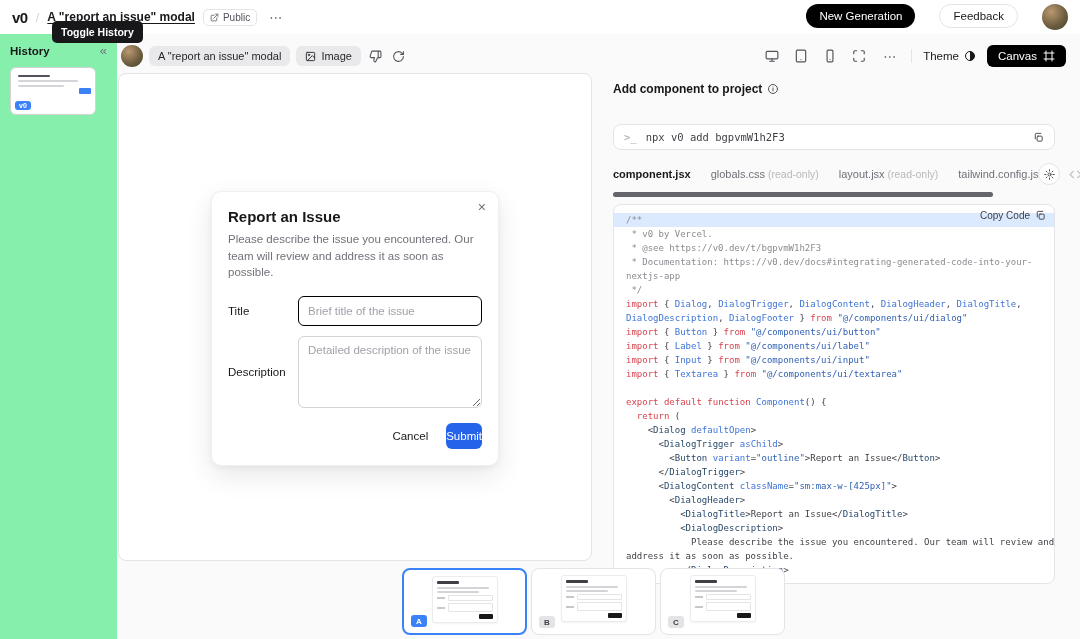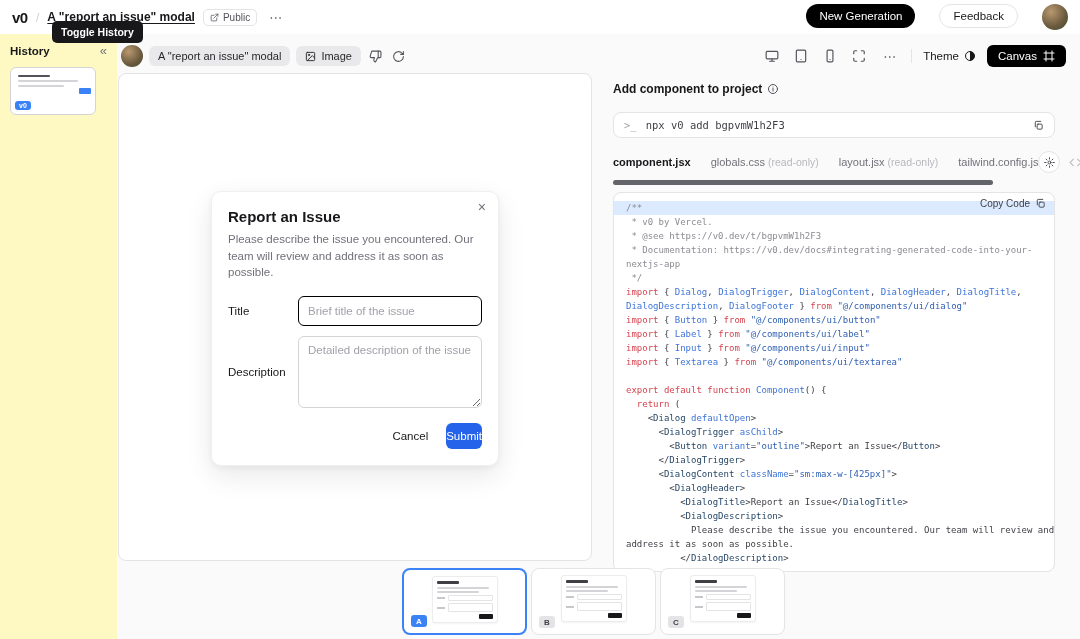--- a/index.html
+++ b/index.html
@@ -19,21 +19,21 @@
   .icon-btn { background:none; border:none; color:#52525b; font-size:13px; display:inline-flex; align-items:center; padding:2px 4px; }
   .h-right { display:flex; align-items:flex-start; gap:24px; }
   .btn-black { background:#000; color:#fff; border:none; border-radius:999px; font-size:11.5px; padding:6px 13px; }
   .btn-outline { background:#fff; color:#18181b; border:1px solid #e4e4e7; border-radius:999px; font-size:11.5px; padding:5px 13px; }
   .avatar { border-radius:50%; background:radial-gradient(circle at 35% 30%, #b99970, #6b5a3e 60%, #3f4a2e); cursor:pointer; }
   .avatar.lg { width:26px; height:26px; }
   .avatar.sm { width:22px; height:22px; flex:none; }
   .tooltip { position:absolute; top:21px; left:52px; background:#18181b; color:#fff; font-size:10.5px; padding:5px 9px; border-radius:5px; z-index:20;font-weight:bold; }
 
   
-  .sidebar { position:absolute; top:34px; left:0; width:117px; bottom:0; background:#fef9c3; padding:9px 10px;text-align:right; }
+  .sidebar { position:absolute; top:34px; left:0; width:117px; bottom:0; background:#86efac; padding:9px 10px;text-align:right; }
   .sb-head { display:flex; align-items:center; justify-content:space-between; font-size:11.5px; font-weight:700; margin-bottom:9px; }
   .collapse { color:#71717a; font-size:13px; font-weight:400; cursor:pointer; }
   .history-thumb { position:relative; width:86px; height:48px; background:#fff; border:1px solid #d4d4d8; border-radius:6px; cursor:pointer; }
   .ts-wrap { position:absolute; left:7px; top:7px; right:7px; }
   .ts-line { height:2px; background:#d4d4d8; margin-bottom:3px; border-radius:1px; }
   .ts-line.dark { background:#52525b; width:45%; }
   .ts-line.a { width:85%; } .ts-line.b { width:65%; }
   .ts-blue { position:absolute; right:4px; top:20px; width:12px; height:6px; background:#3b82f6; border-radius:1px; }
   .v0-badge { position:absolute; left:4px; bottom:4px; background:#3b82f6; color:#fff; font-size:7px; font-weight:700; padding:1px 4px; border-radius:3px; }
 
@@ -59,21 +59,21 @@
   .form-row label { width:58px; font-size:11.5px; font-weight:500; flex:none; }
   .form-row input { flex:1; height:30px; border:1px solid #000000; border-radius:6px; padding:0 9px; font-size:11.5px; font-family:inherit; color:#18181b; background:#fff; min-width:0; }
   .form-row textarea { flex:1; height:72px; border:1px solid #d4d4d8; border-radius:6px; padding:7px 9px; font-size:11.5px; font-family:inherit; color:#18181b; resize:vertical; min-width:0; }
   .form-row input::placeholder, .form-row textarea::placeholder { color:#a1a1aa; }
   .modal-footer { display:flex; justify-content:flex-end; align-items:center; gap:6px; margin-top:15px; }
   .btn-ghost { background:none; border:none; font-size:11.5px; font-weight:500; color:#18181b; padding:7px 12px; }
   .btn-primary { background:#2563eb; color:#fff; border:none; border-radius:6px; font-size:11.5px; font-weight:500; padding:7px 0; }
 
   
   .right-panel { position:absolute; left:496px; top:48px; width:442px; }
-  .panel-heading { display:flex; align-items:center; gap:5px; font-size:12px; font-weight:600; margin-bottom:16px; }
+  .panel-heading { display:flex; align-items:center; gap:5px; font-size:12px; font-weight:600; margin-bottom:28px; }
   .panel-heading svg { color:#52525b; }
   .cmd-box { display:flex; align-items:center; gap:9px; height:26px; background:#fff; border:1px solid #e4e4e7; border-radius:8px; padding:0 10px; font-family:"DejaVu Sans Mono", monospace; font-size:10.5px; color:#3f3f46; margin-bottom:13px; }
   .prompt { color:#a1a1aa; }
   .cmd-copy { margin-left:auto; background:none; border:none; color:#3f3f46; display:inline-flex; }
   .tabs-row { display:flex; align-items:center; margin-bottom:7px; }
   .tabs-scroll { display:flex; align-items:center; gap:20px; }
   .code-tab { font-size:11px; color:#71717a; cursor:pointer; white-space:nowrap; }
   .code-tab.active { color:#18181b; font-weight:700; }
   .tab-suffix { color:#b8b8bd; font-size:10.5px; font-weight:400; }
   .tabs-actions { margin-left:auto; display:flex; align-items:center; gap:9px; }

